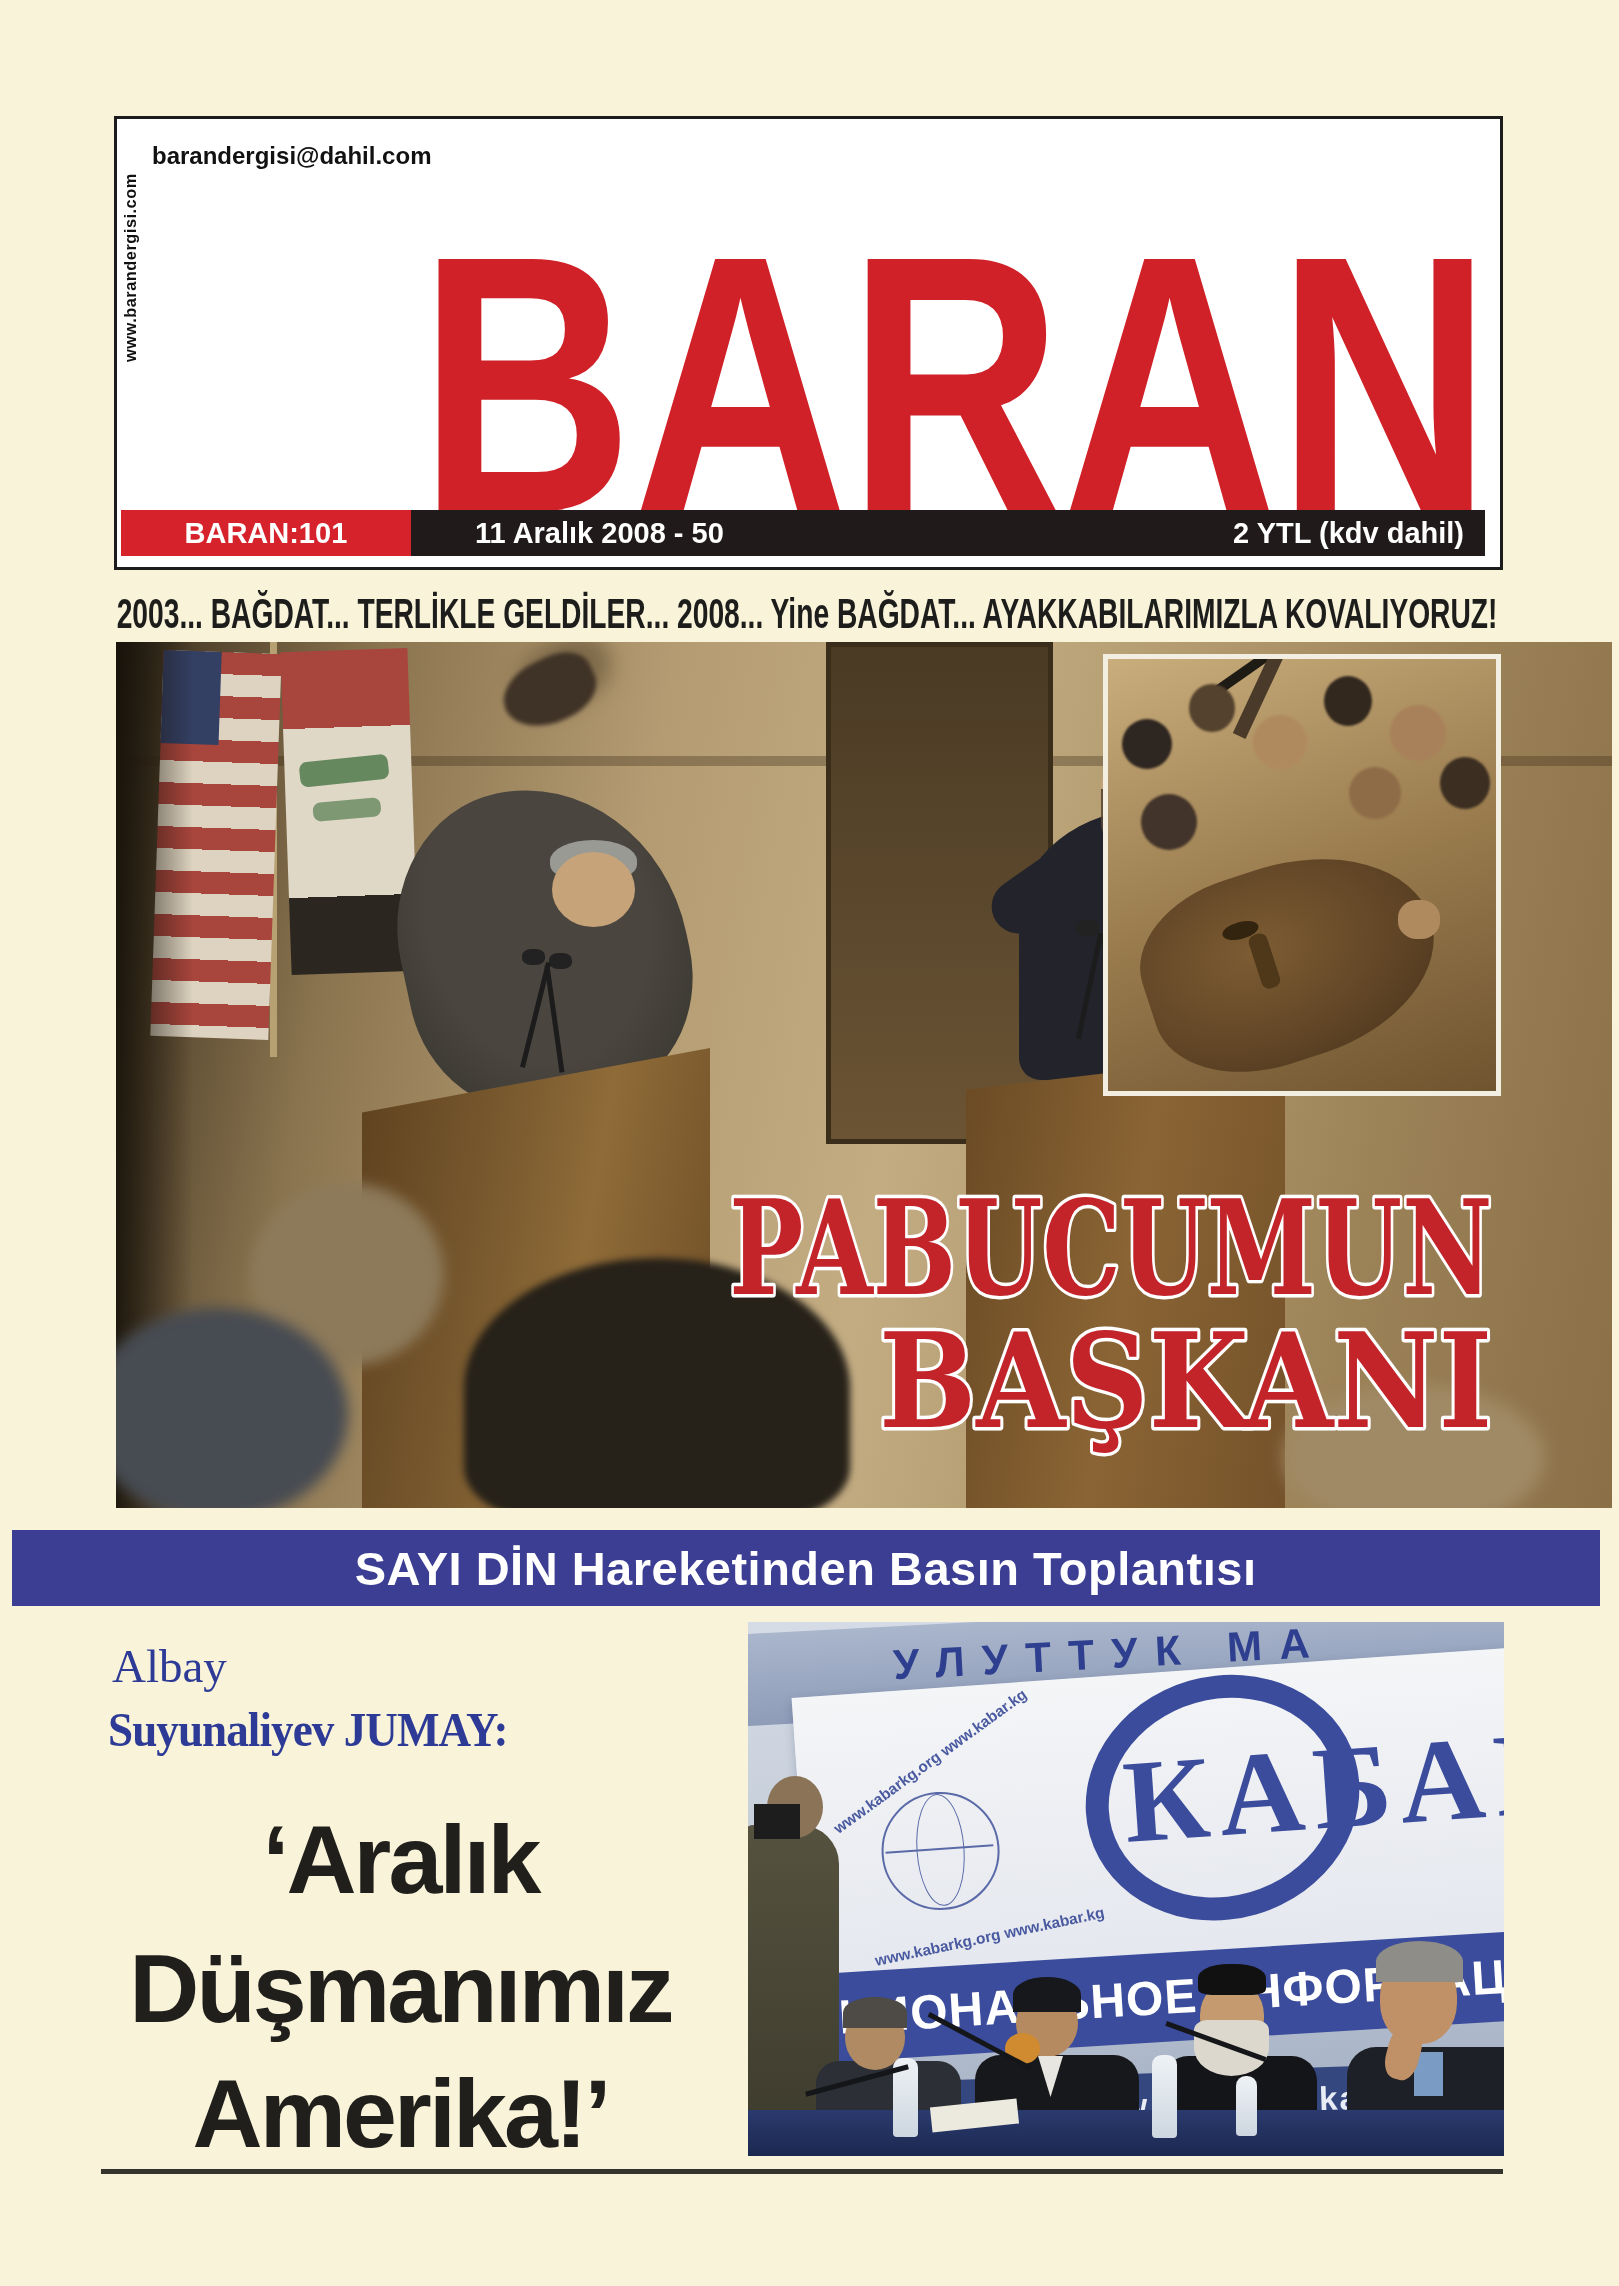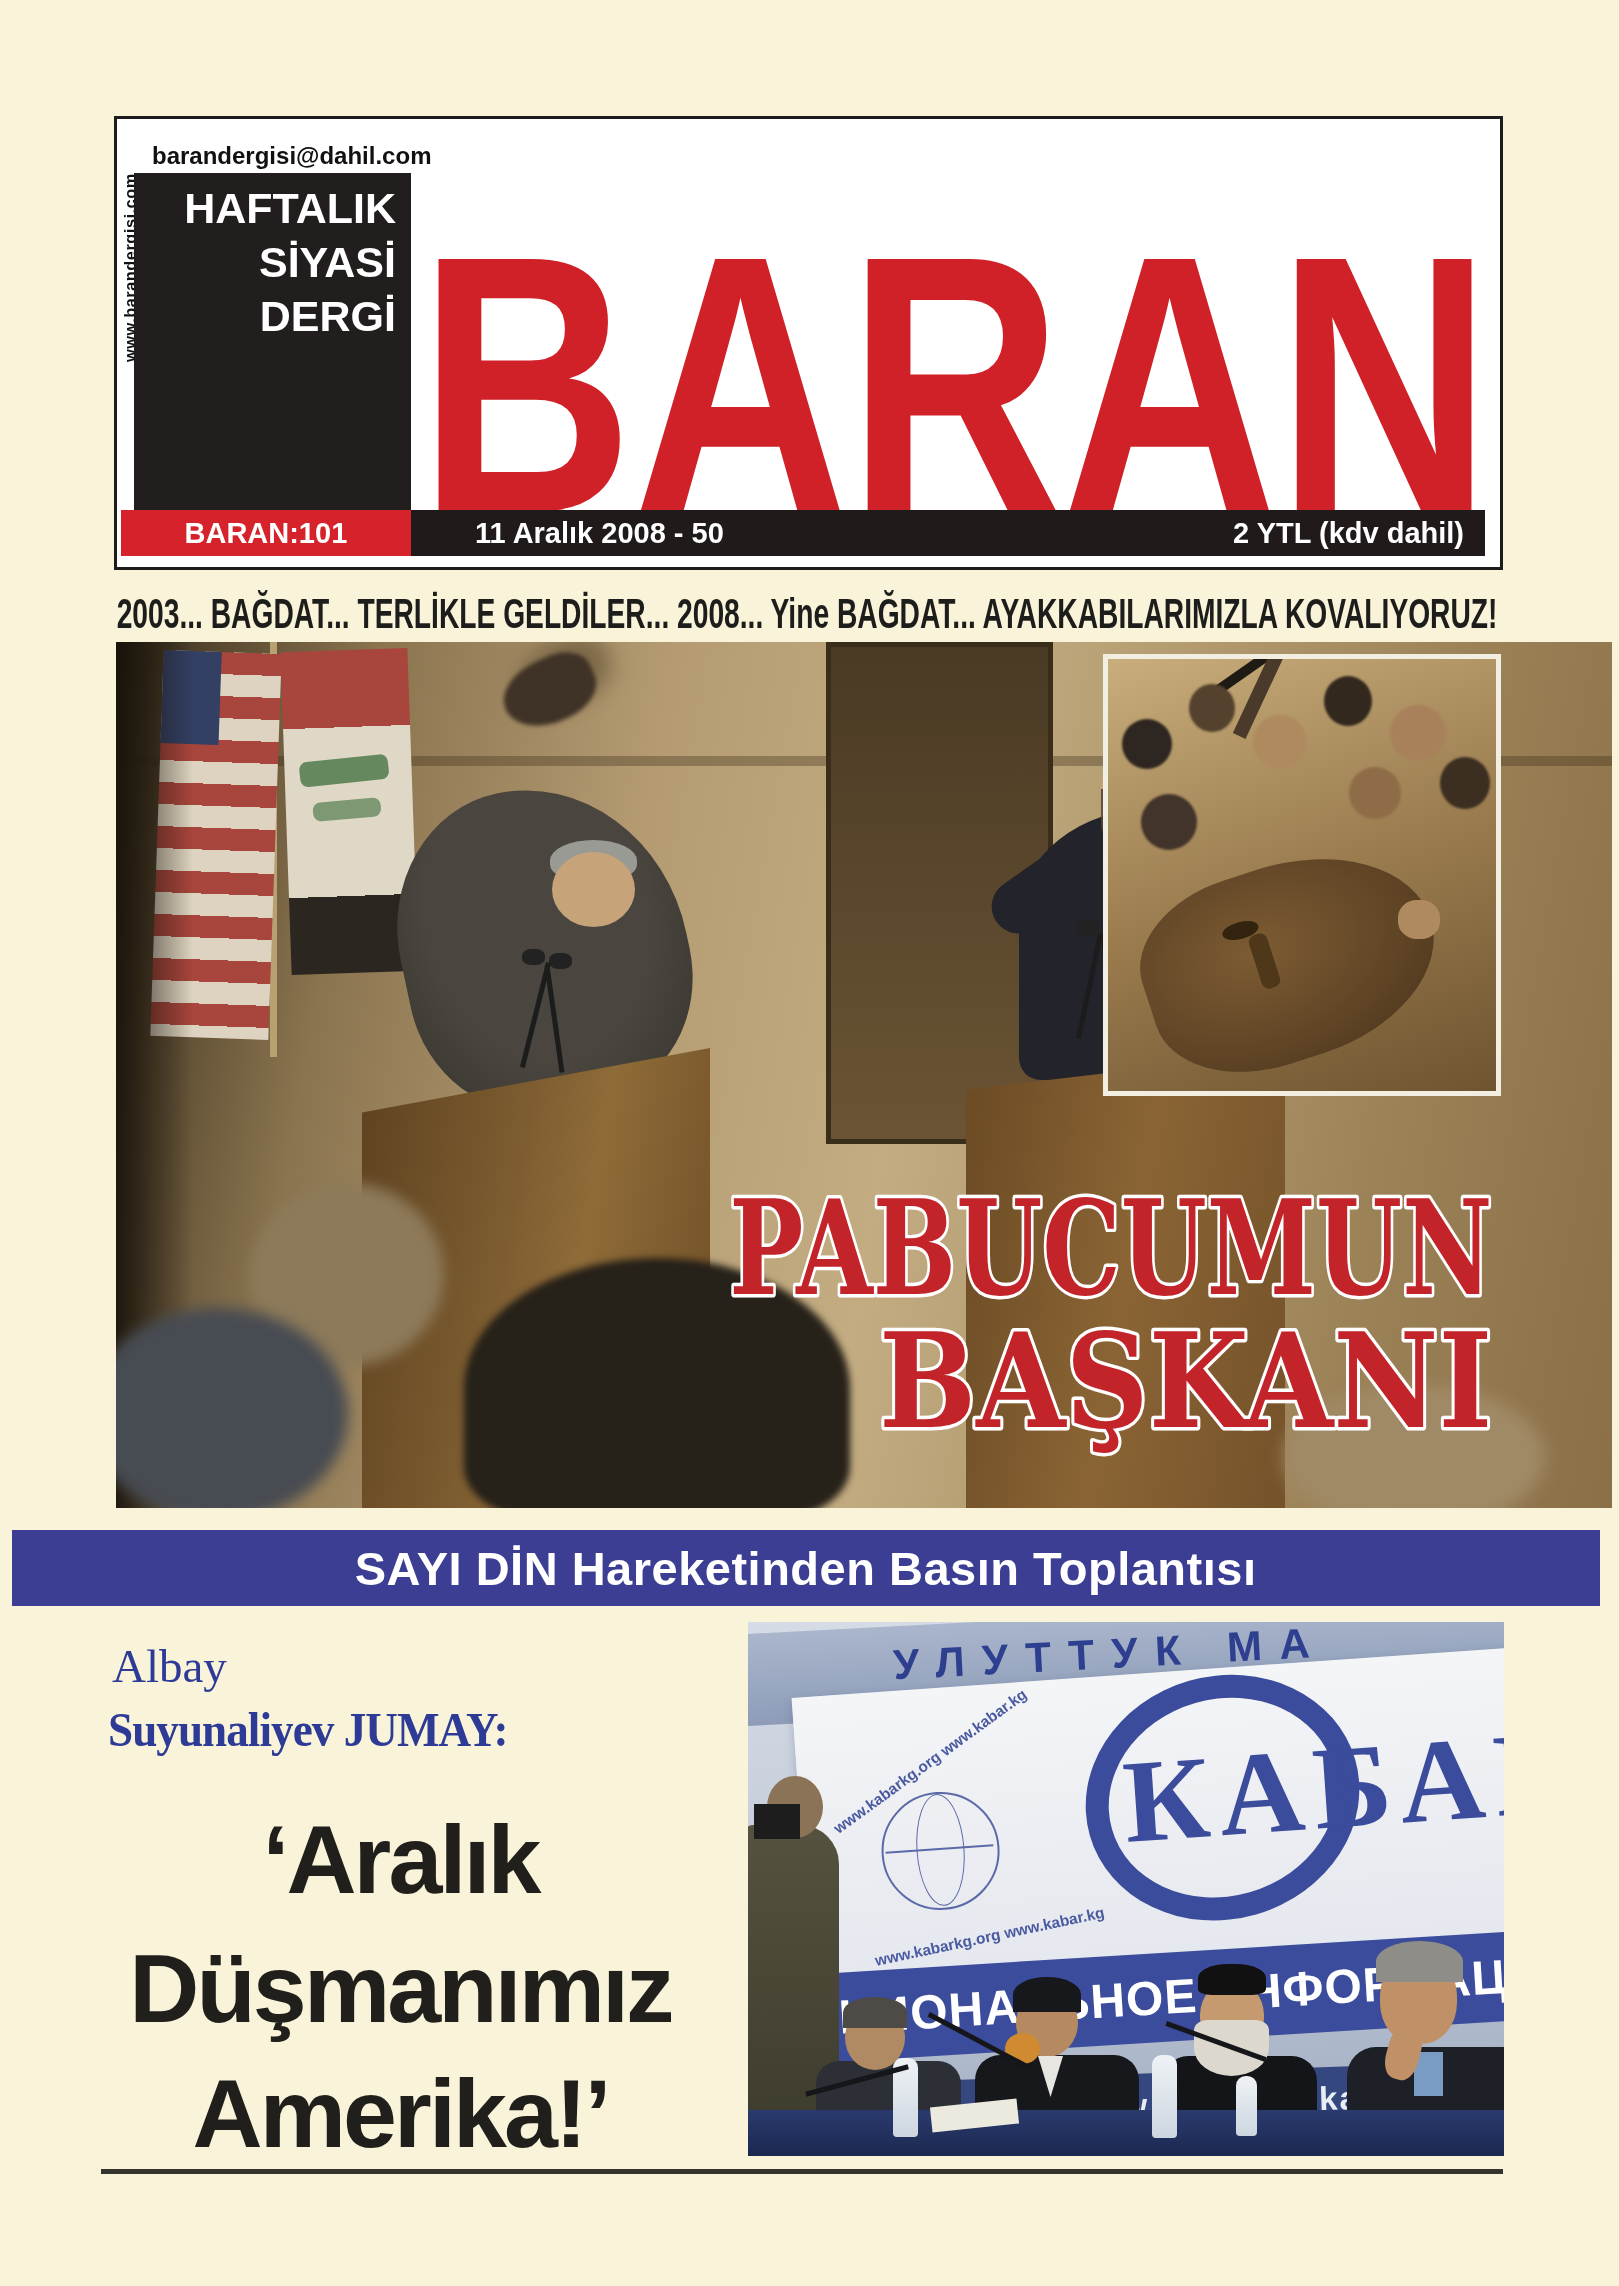--- a/index.html
+++ b/index.html
@@ -163,25 +163,20 @@
   .k-paper{left:183px;top:481px;width:87px;height:25px;background:#eceadf;transform:rotate(-6deg);}
 </style>
 </head>
 <body>
 
 <div>
 
   <div class="ab masthead">
     <div class="ab site-vertical">www.barandergisi.com</div>
     <div class="ab email">barandergisi@dahil.com</div>
-    <div class="ab tagline-box">
-      <div>HAFTALIK</div>
-      <div>SİYASİ</div>
-      <div>DERGİ</div>
-    </div>
     <svg class="ab logo-svg" viewBox="0 0 1116 284">
       <text x="0" y="280" font-size="380" font-weight="bold" font-family="Liberation Sans, sans-serif" fill="#CF2127" textLength="1112" lengthAdjust="spacingAndGlyphs">BARAN</text>
     </svg>
     <div class="ab issue-box">BARAN:101</div>
     <div class="ab date-bar">
       <span>11 Aralık 2008 - 50</span>
       <span>2 YTL (kdv dahil)</span>
     </div>
   </div>
 

